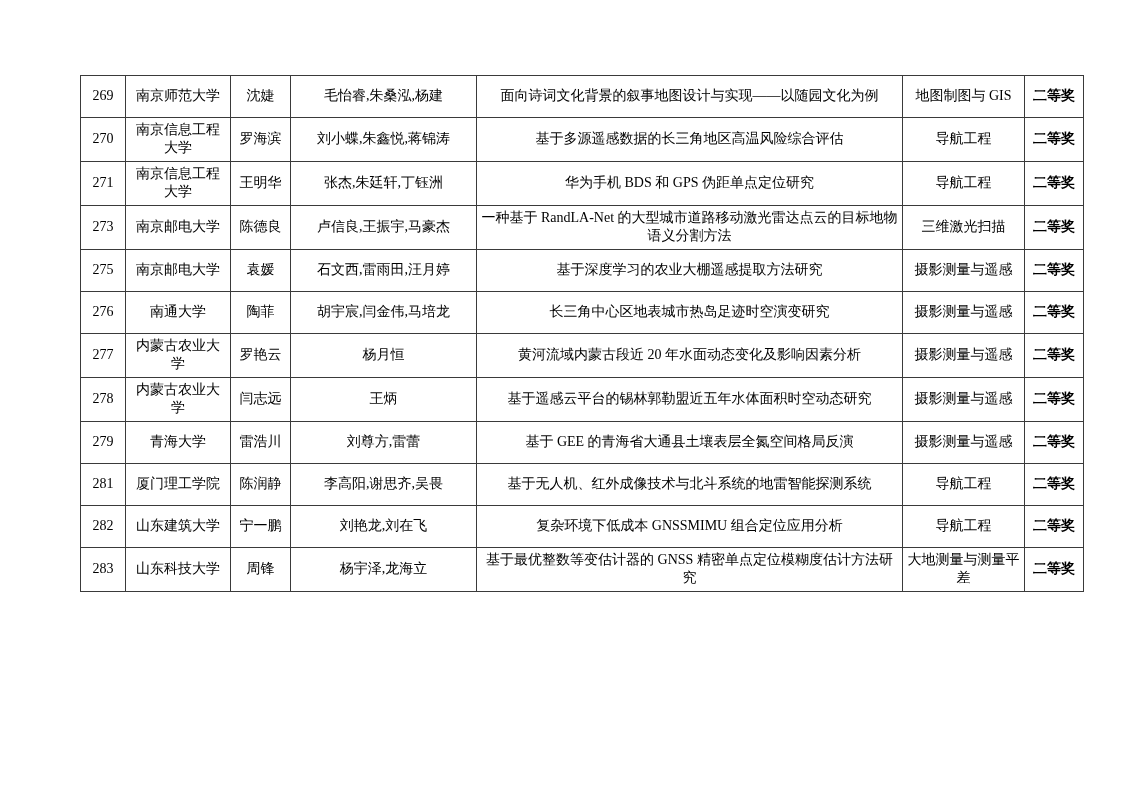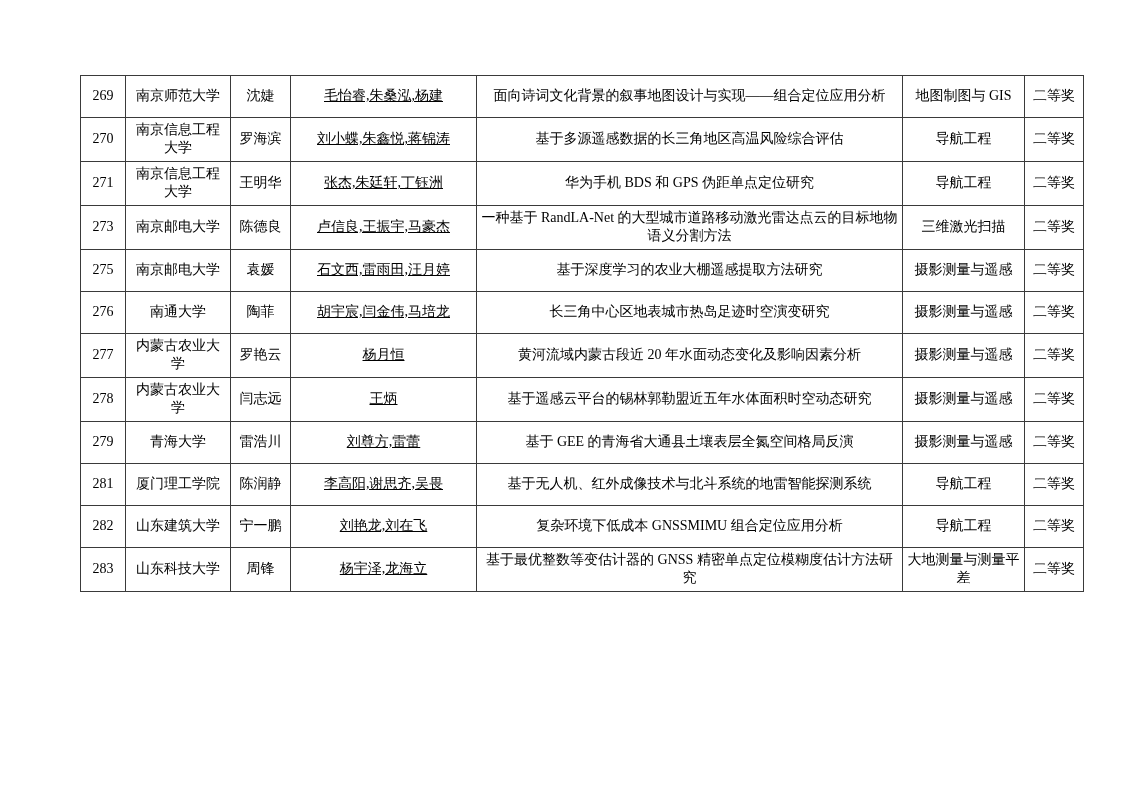--- a/index.html
+++ b/index.html
@@ -28,37 +28,37 @@
     line-height: 1.32;
     height: 42px;
     padding: 3px 4px;
     text-align: center;
     vertical-align: middle;
     word-break: break-word;
   }
   td.c-no       { width: 45px; }
   td.c-univ     { width: 105px; padding: 3px 5px; }
   td.c-leader   { width: 60px; }
-  td.c-team     { width: 186px; text-decoration: underline; }
+  td.c-team     { width: 186px; }
   td.c-title    { width: 426px; text-align: left; padding: 3px 6px; }
   td.c-category { width: 122px; padding: 3px 6px; }
-  td.c-award    { width: 59px; }
+  td.c-award    { width: 59px; font-weight: bold; }
 </style>
 </head>
 <body>
 
 <div class="page">
   <table class="award-table">
     <tbody id="table-body">
         <tr>
     <td class="c-no">269</td>
     <td class="c-univ">南京师范大学</td>
     <td class="c-leader">沈婕</td>
     <td class="c-team">毛怡睿,朱桑泓,杨建</td>
-    <td class="c-title">面向诗词文化背景的叙事地图设计与实现——组合定位应用分析</td>
+    <td class="c-title">面向诗词文化背景的叙事地图设计与实现——以随园文化为例</td>
     <td class="c-category">地图制图与 GIS</td>
     <td class="c-award">二等奖</td>
   </tr>
         <tr>
     <td class="c-no">270</td>
     <td class="c-univ">南京信息工程大学</td>
     <td class="c-leader">罗海滨</td>
     <td class="c-team">刘小蝶,朱鑫悦,蒋锦涛</td>
     <td class="c-title">基于多源遥感数据的长三角地区高温风险综合评估</td>
     <td class="c-category">导航工程</td>

